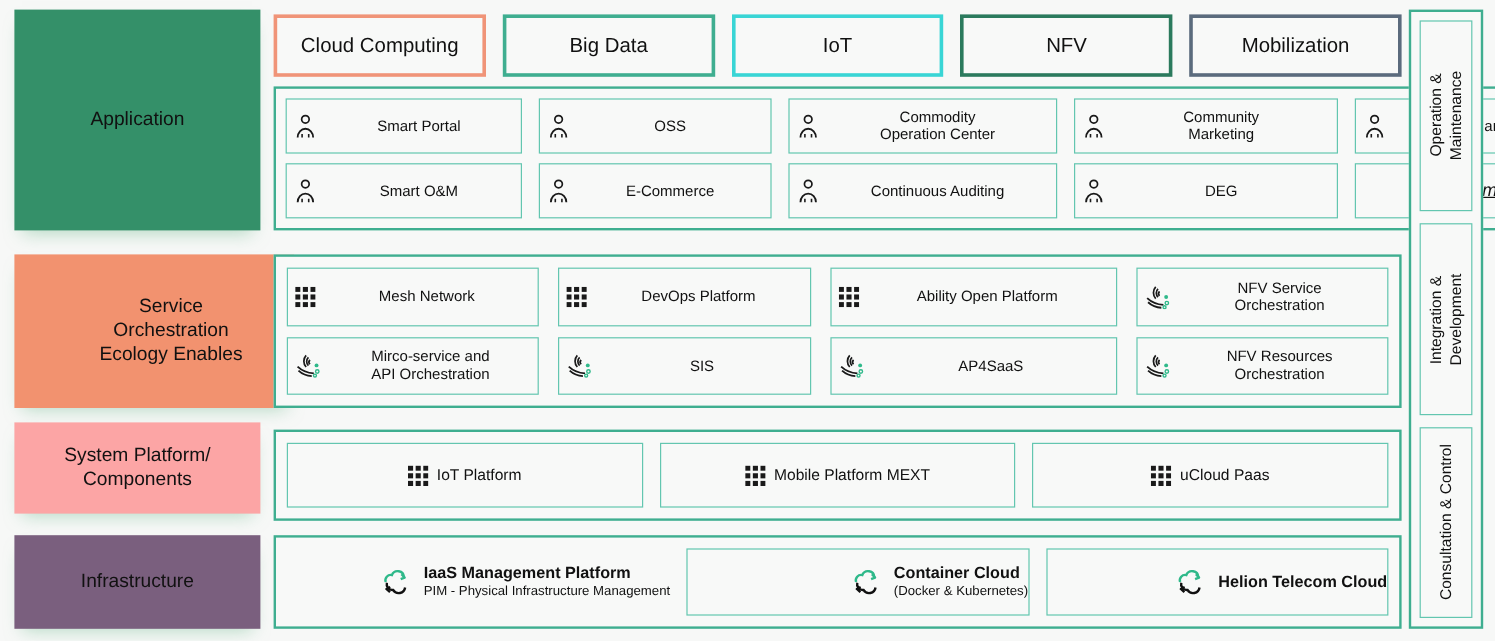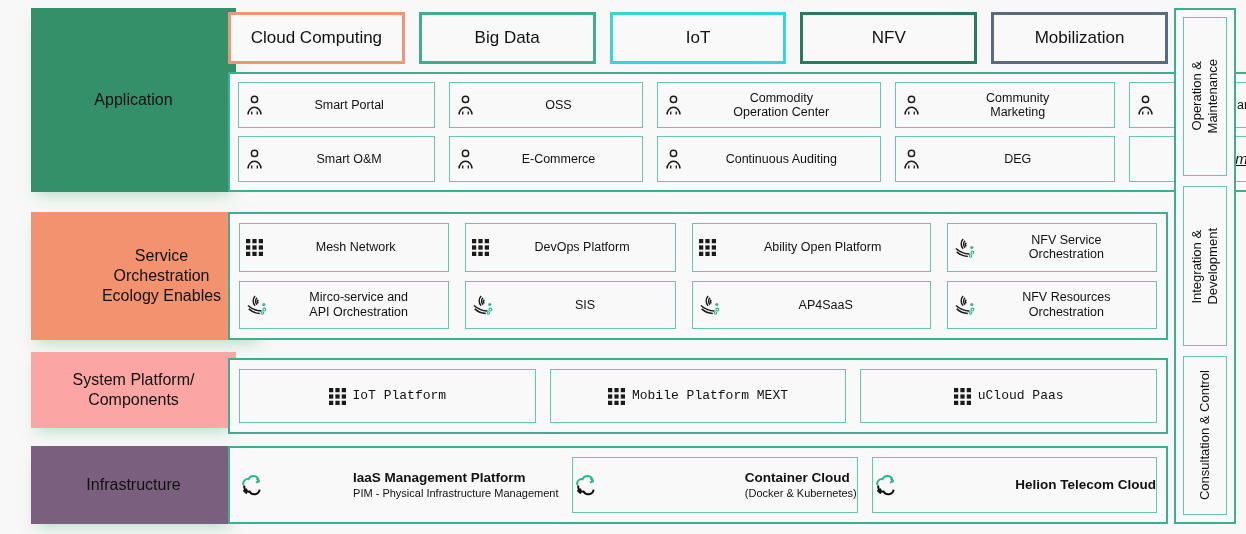--- a/index.html
+++ b/index.html
@@ -13,21 +13,20 @@
   .canvas{position:relative;width:1246px;height:534px;}
 
   
   .layer-label{
     position:absolute;
     display:flex;align-items:center;justify-content:center;
     text-align:center;
     font-size:16px;line-height:1.25;
     color:#111;
     box-shadow:0 8px 14px -6px rgba(120,190,150,.55);
-    margin-left:19px;
   }
   .layer-label.application{left:12px;top:8px;width:205px;height:184px;background:#349069;}
   .layer-label.service{left:12px;top:212px;width:205px;height:128px;background:#f2926f;padding-left:28px;}
   .layer-label.system{left:12px;top:352px;width:205px;height:76px;background:#fca5a5;}
   .layer-label.infra{left:12px;top:446px;width:205px;height:78px;background:#7a5f7e;}
 
   
   .panel{
     position:absolute;
     background:#f8f9f8;
@@ -76,31 +75,31 @@
     grid-template-rows:1fr 1fr;
     gap:9px 16px;
   }
 
   
   .sys-panel{left:228px;top:358px;width:940px;height:76px;}
   .sys-grid{
     position:absolute;left:9px;top:9px;right:9px;bottom:9px;
     display:grid;grid-template-columns:1fr 1fr 1fr;gap:14px;
   }
-  .sys-grid .cell{justify-content:center;font-size:13px;gap:7px;font-family:Liberation Mono, monospace;}
+  .sys-grid .cell{justify-content:center;font-size:13px;gap:7px;}
   .sys-grid .cell .txt{flex:0 0 auto;}
 
   
   .infra-panel{left:228px;top:446px;width:940px;height:78px;}
   .infra-grid{
     position:absolute;left:9px;top:9px;right:9px;bottom:9px;
     display:grid;grid-template-columns:1.12fr 1fr 1fr;gap:14px;
   }
   .infra-cell{
-    display:flex;align-items:center;justify-content:space-between;gap:10px;
+    display:flex;align-items:center;justify-content:flex-end;gap:10px;
     box-sizing:border-box;font-size:13px;
   }
   .infra-cell.bordered{background:#f8f9f8;border:1px solid #63c6b0;}
   .infra-cell .stack{display:flex;flex-direction:column;line-height:1.25;}
   .infra-cell .t1{font-size:13.5px;font-weight:bold;}
   .infra-cell .t2{font-size:11px;}
   .infra-cell.centered .stack{text-align:center;}
 
   
   .side-panel{left:1174px;top:8px;width:62px;height:516px;}

